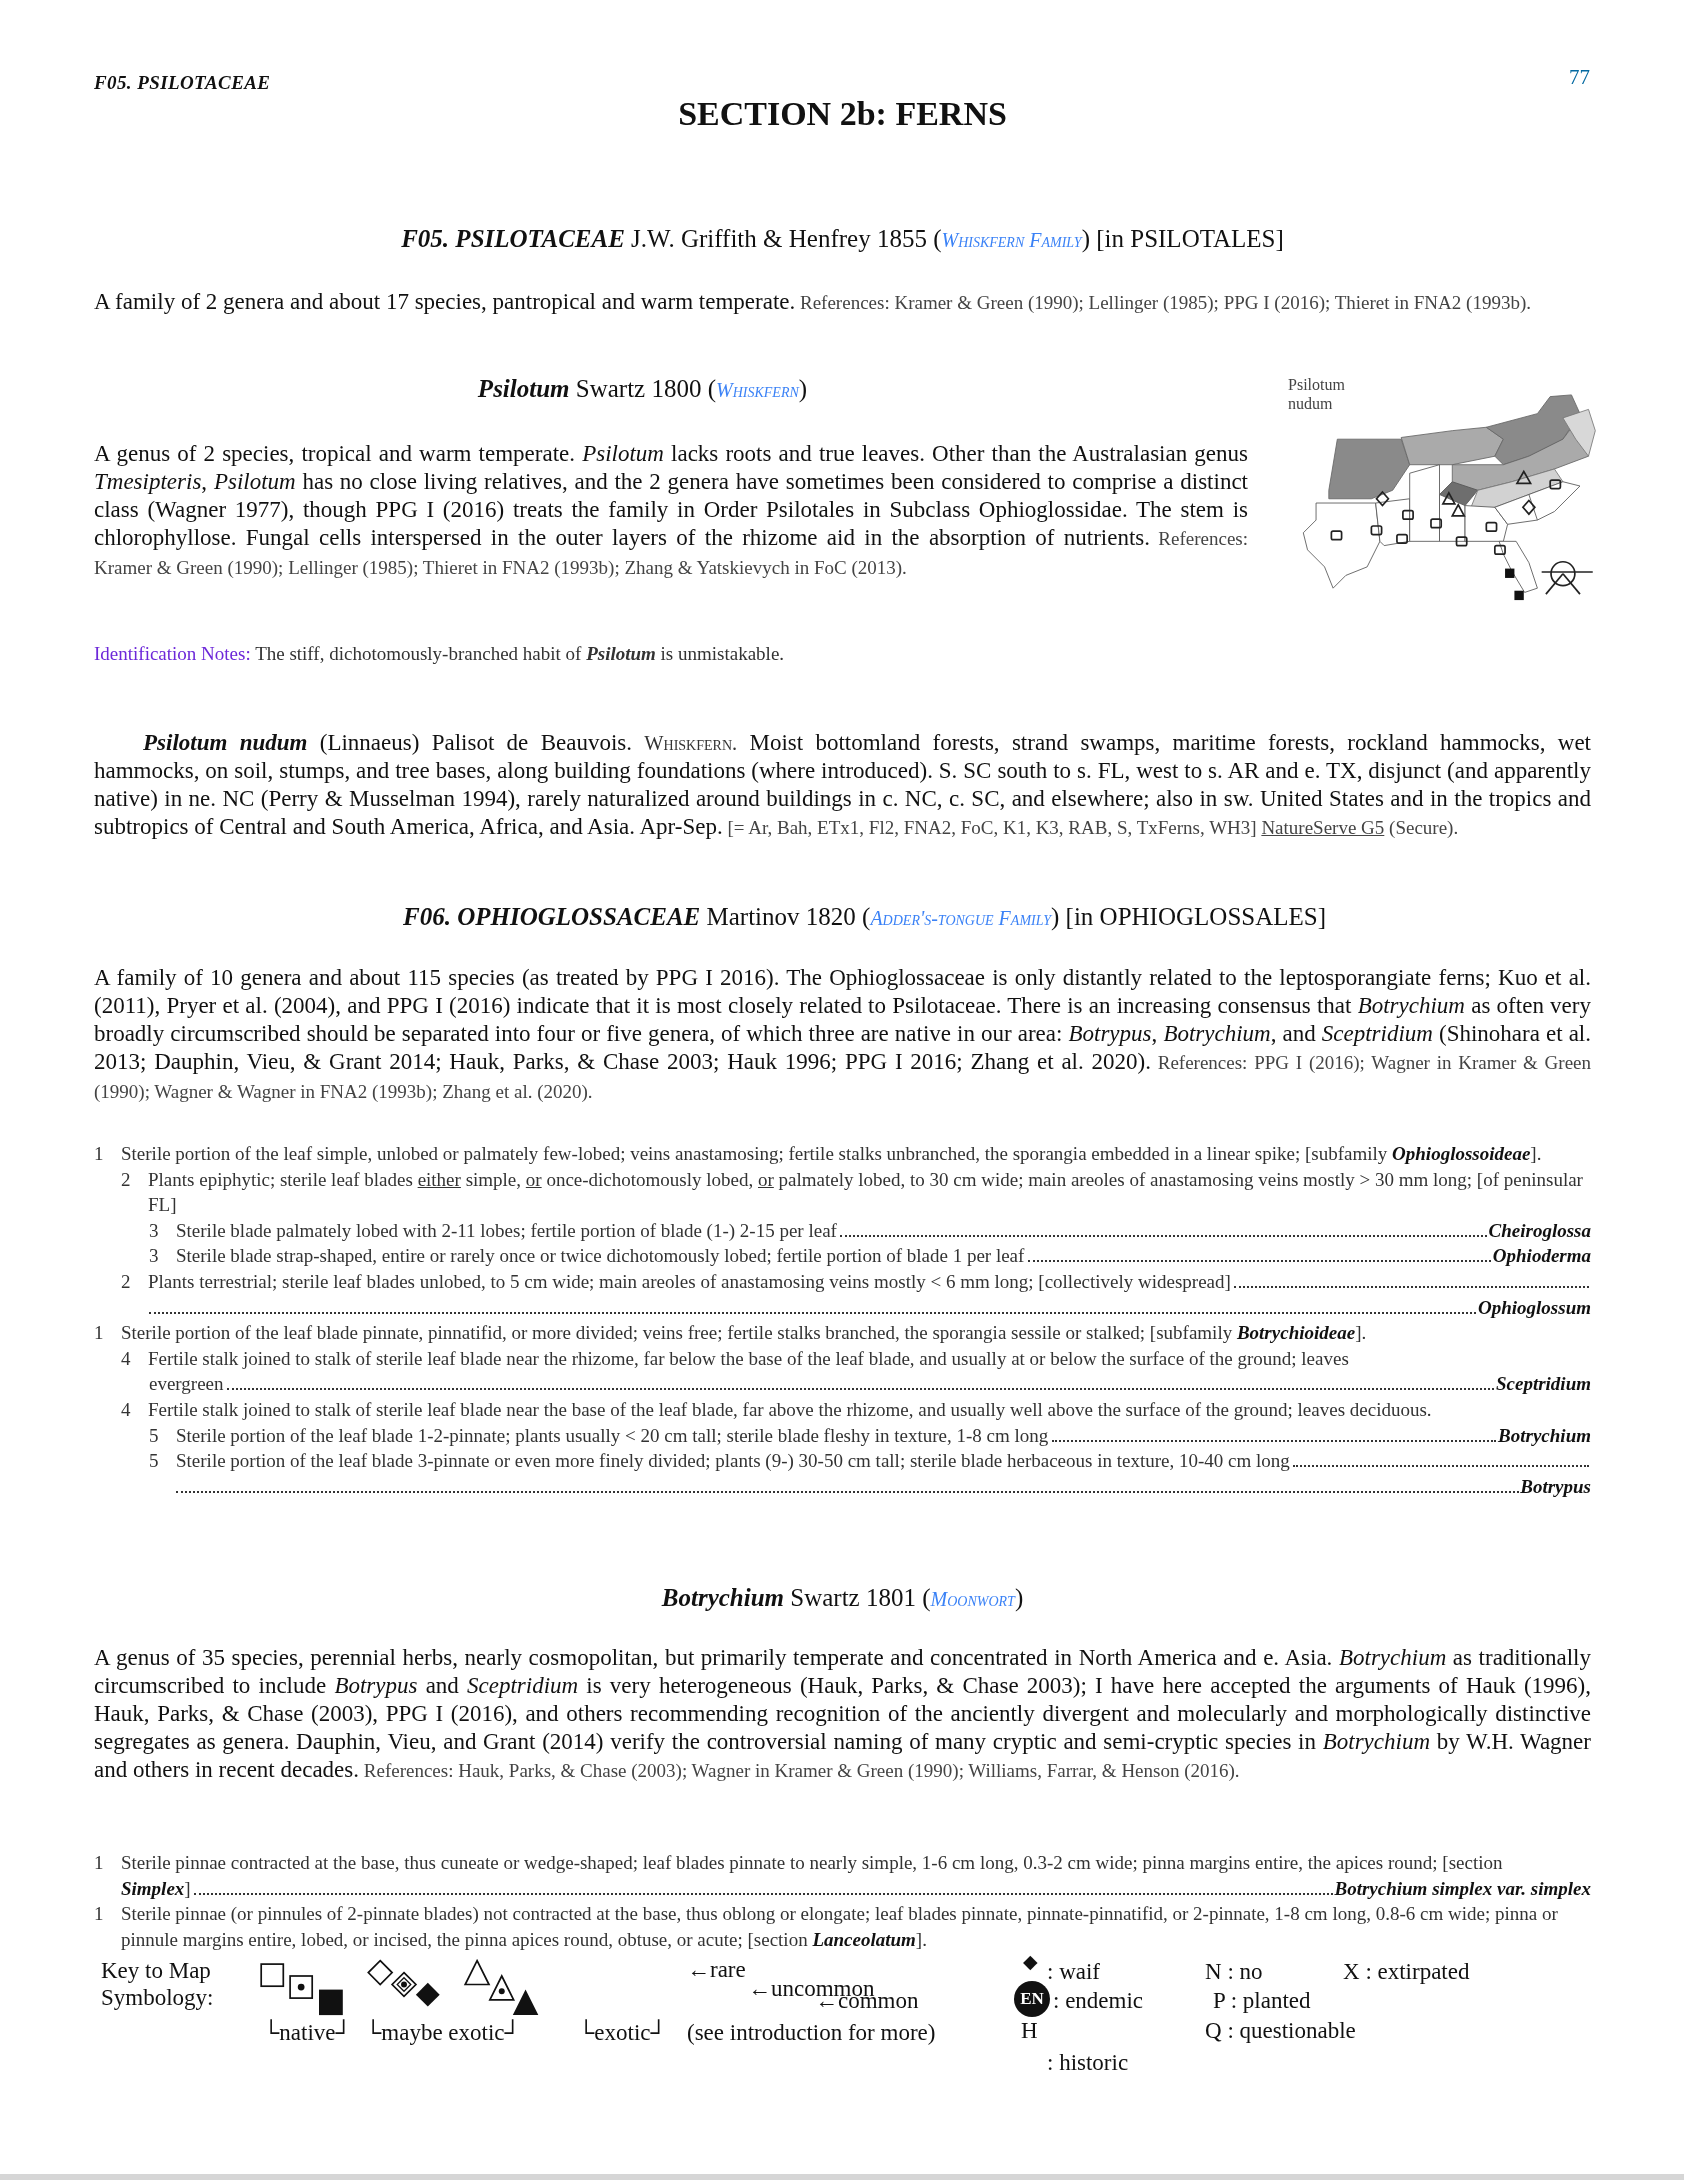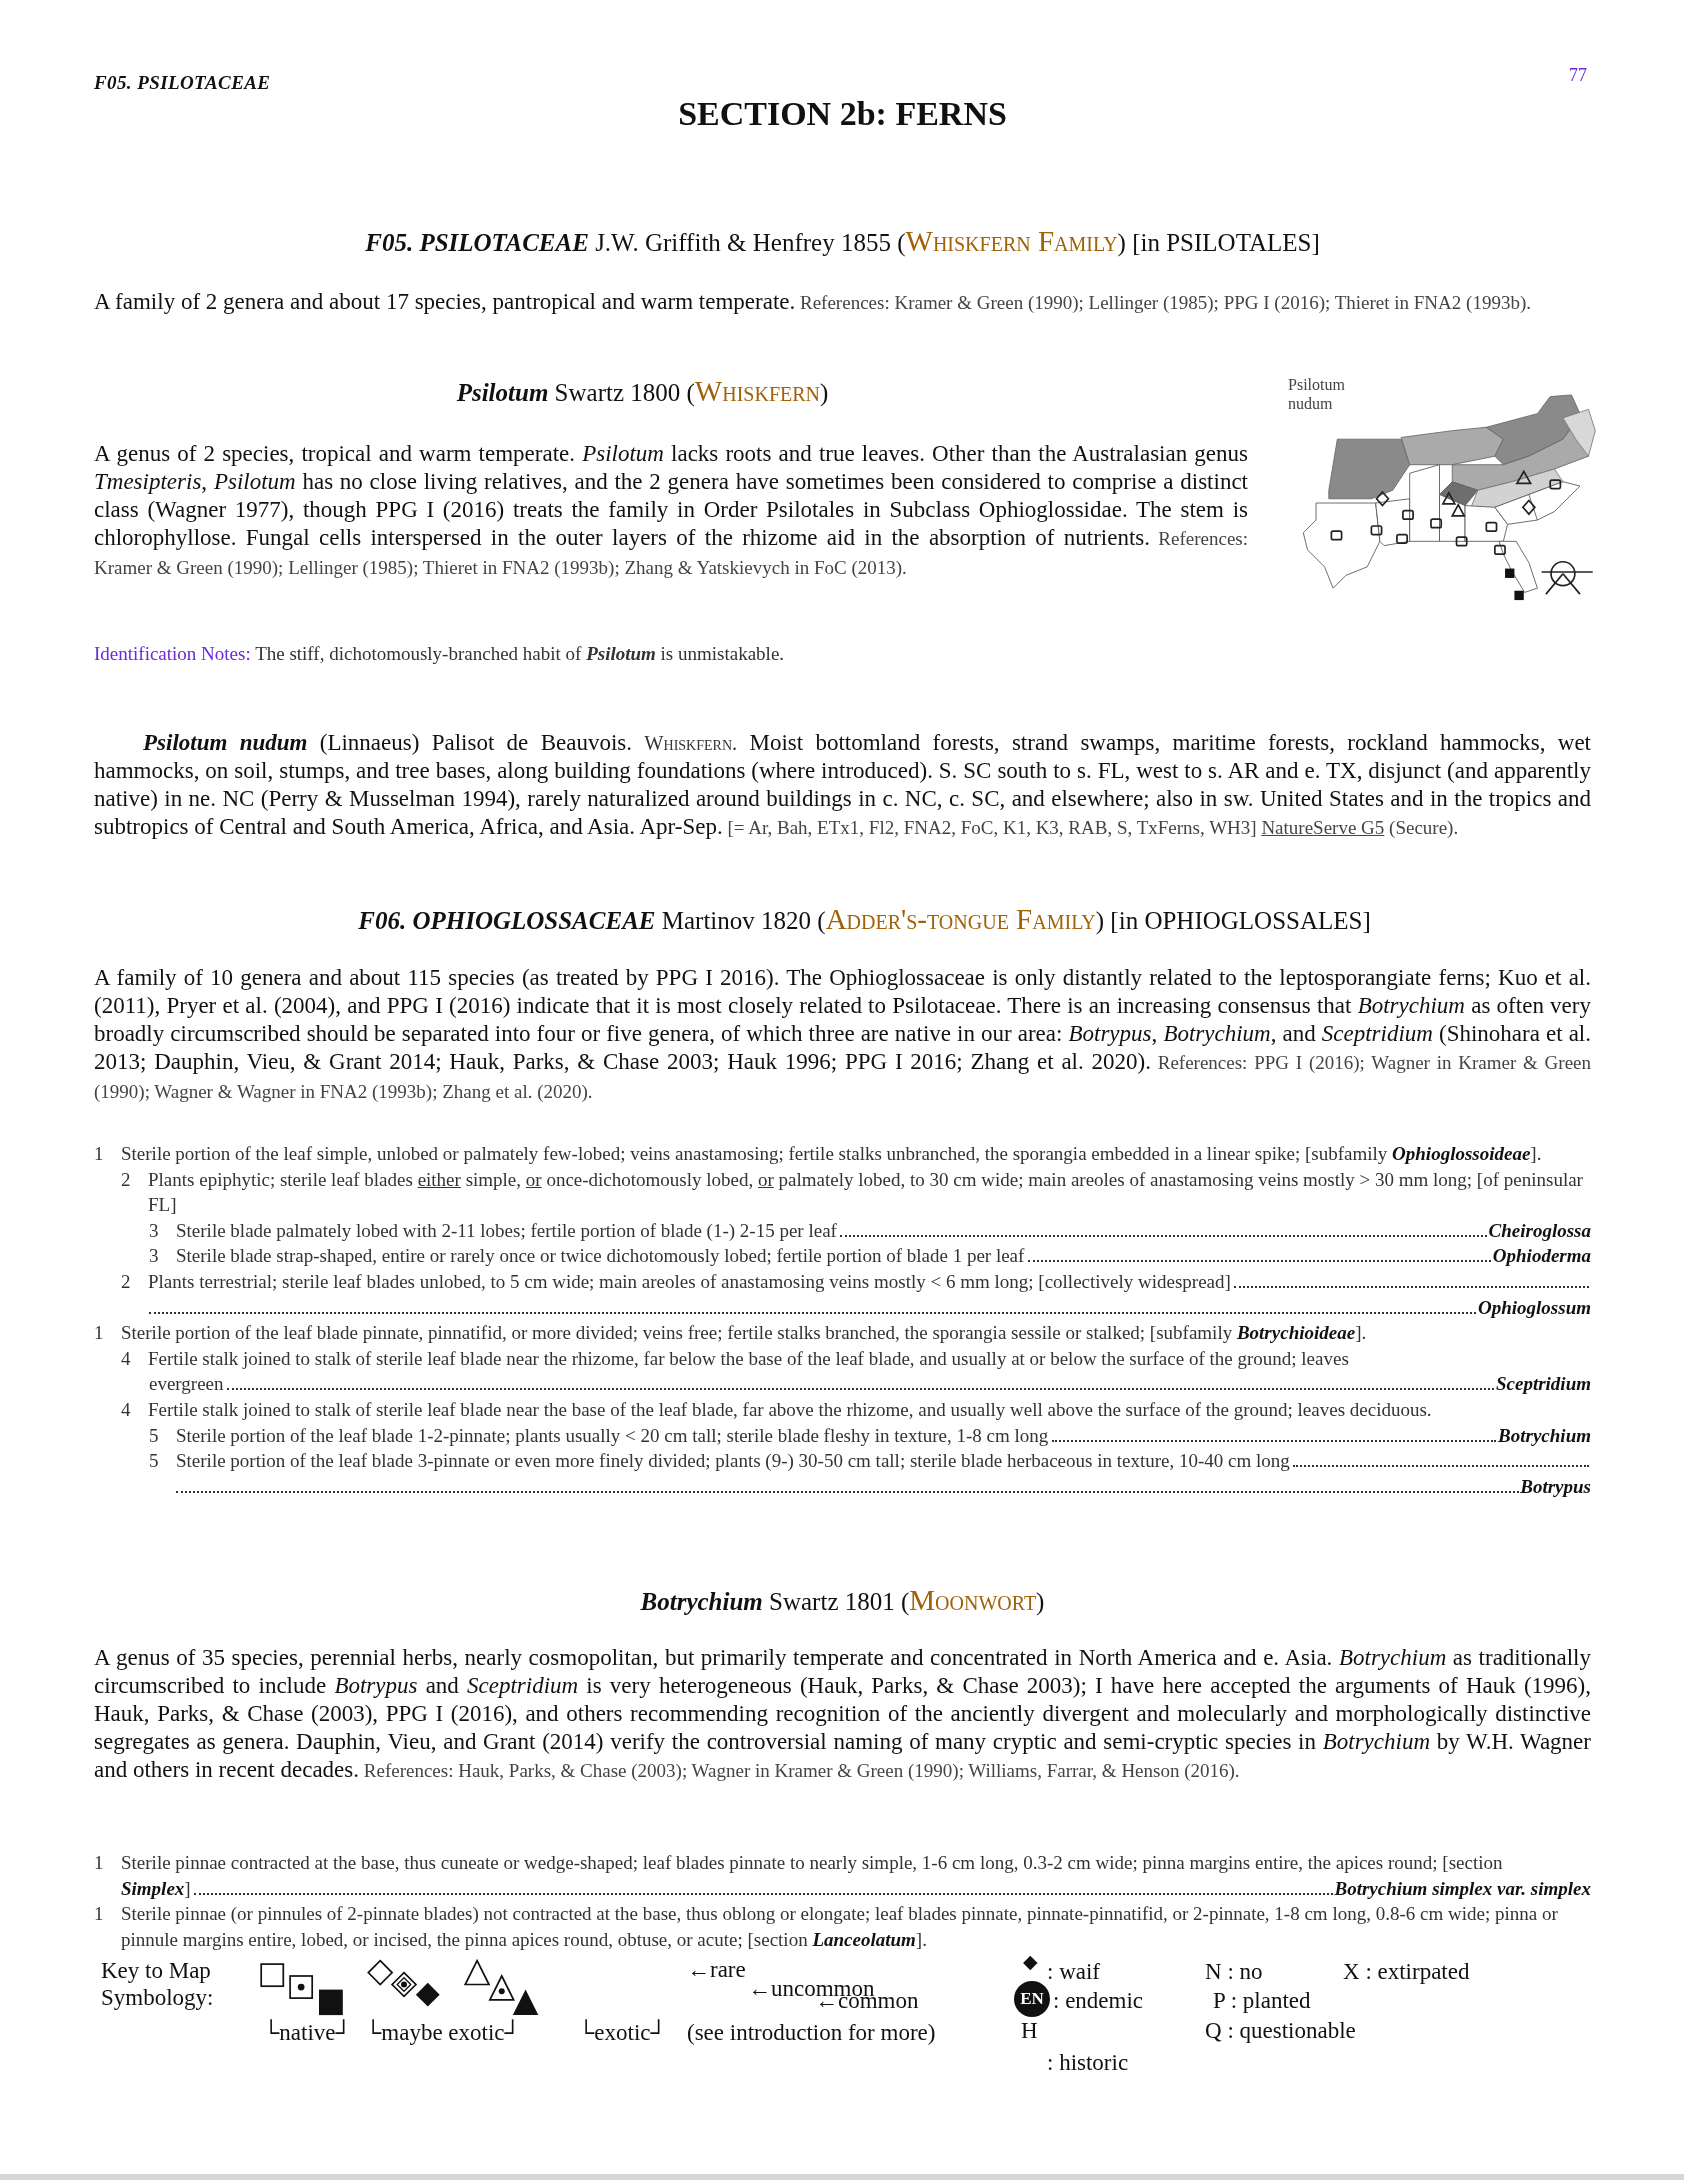--- a/index.html
+++ b/index.html
@@ -1,24 +1,24 @@
 <!DOCTYPE html>
 <html style="font-size:13.6px"><head>
 <meta charset="utf-8">
 <style>
   html, body { margin: 0; padding: 0; background: #ffffff; }
   body { width: 1685px; height: 2181px; position: relative; overflow: hidden;
          font-family: "Liberation Serif", "DejaVu Serif", serif; color: #111; }
   .abs { position: absolute; }
   .running-head { left: 94px; top: 72px; font-size: 19px; font-weight: bold; font-style: italic; letter-spacing: 0.4px; }
-  .page-num { left: 1569px; top: 65px; font-size: 18px; color: #6d28d9; }
+  .page-num { left: 1569px; top: 65px; font-size: 21px; color: #0369a1; }
   .section-title { left: 0; width: 1685px; top: 95px; text-align: center; font-size: 34px; font-weight: bold; }
   .heading { left: 0; width: 1685px; text-align: center; font-size: 25px; }
   .heading .tax { font-weight: bold; font-style: italic; }
-  .heading .sc { font-variant: small-caps; font-size: 29px; color: #a16207; }
+  .heading .sc { font-variant: small-caps; font-size: 20px; color: #3b82f6; font-style: italic; }
   .para { left: 94px; font-size: 23px; line-height: 28px; text-align: justify; }
   .para .ref { font-size: 19px; color: #444; }
   .para i { font-style: italic; }
   .para .sc { font-variant: small-caps; color: #333; font-size: 20.4px; }
   .para b i, .para .bi { font-weight: bold; font-style: italic; }
   .para u { text-decoration: underline; }
   .idnotes { left: 94px; top: 643px; font-size: 19px; color: #333; }
   .idnotes .lbl { font-weight: normal; color: #6d28d9; }
   .key { left: 94px; width: 1497px; font-size: 19px; line-height: 25.6px; color: #333; }
   .kline { position: relative; display: flex; align-items: baseline; }

